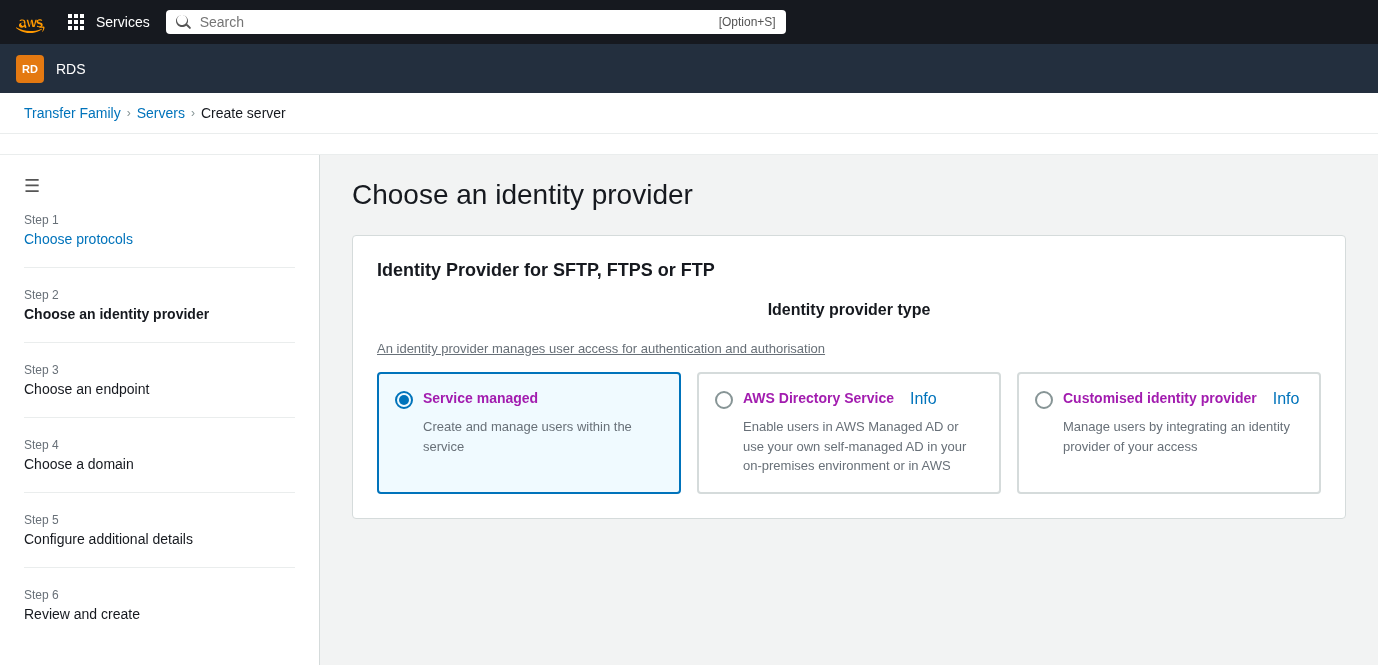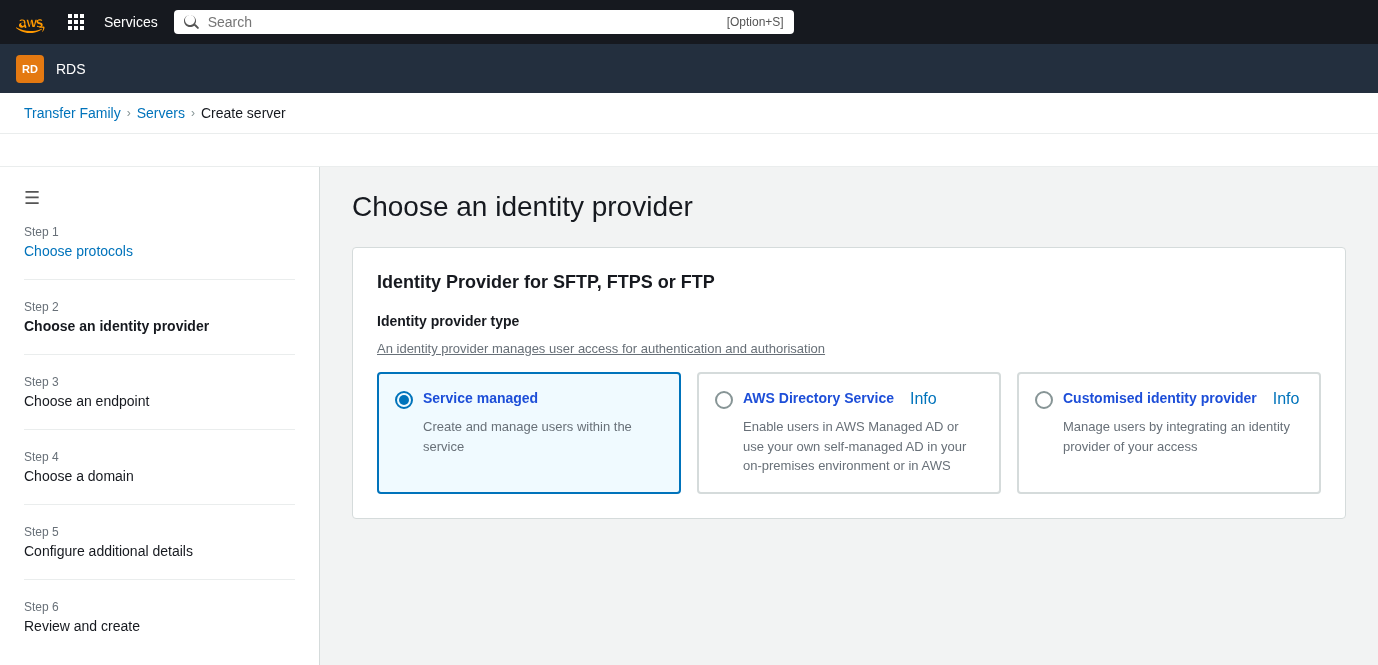--- a/index.html
+++ b/index.html
@@ -16,21 +16,21 @@
     }
     .aws-logo {
       width: 36px;
       height: 24px;
       display: flex;
       align-items: center;
     }
     .services-btn {
       display: flex;
       align-items: center;
-      gap: 20px;
+      gap: 12px;
       color: #fff;
       font-size: 14px;
       cursor: pointer;
       background: none;
       border: none;
     }
     .grid-icon {
       display: grid;
       grid-template-columns: repeat(3, 4px);
       gap: 2px;
@@ -111,21 +111,21 @@
       margin-bottom: 16px;
       cursor: pointer;
     }
 
     
     .breadcrumb {
       display: flex;
       align-items: center;
       gap: 6px;
       font-size: 14px;
-      margin-bottom: 32px;
+      margin-bottom: 20px;
       padding: 12px 24px;
       background: #fff;
       border-bottom: 1px solid #eaeded;
     }
     .breadcrumb a {
       color: #0073bb;
       text-decoration: none;
     }
     .breadcrumb-sep { color: #879596; font-size: 12px; }
     .breadcrumb-current { color: #16191f; }
@@ -191,24 +191,25 @@
       padding: 24px;
     }
     .card-title {
       font-size: 18px;
       font-weight: 700;
       margin-bottom: 20px;
       color: #16191f;
     }
 
     .provider-type-section label {
-      font-size: 14px;
+      font-size: 16px;
       font-weight: 600;
       display: block;
-      margin-bottom: 12px;
+      margin-bottom: 22px;
+      text-align: center;
     }
     .provider-type-desc {
       font-size: 13px;
       color: #687078;
       margin-bottom: 16px;
       text-decoration: underline;
     }
 
     
     .options-grid {
@@ -251,21 +252,21 @@
     .radio-btn.checked::after {
       content: '';
       width: 10px;
       height: 10px;
       border-radius: 50%;
       background: #0073bb;
     }
     .option-title {
       font-size: 14px;
       font-weight: 600;
-      color: #1d4ed8;
+      color: #a21caf;
     }
     .option-desc {
       font-size: 13px;
       color: #687078;
       line-height: 1.5;
       margin-left: 28px;
     }
     .info-link {
       color: #0073bb;
       font-size: 16px;

